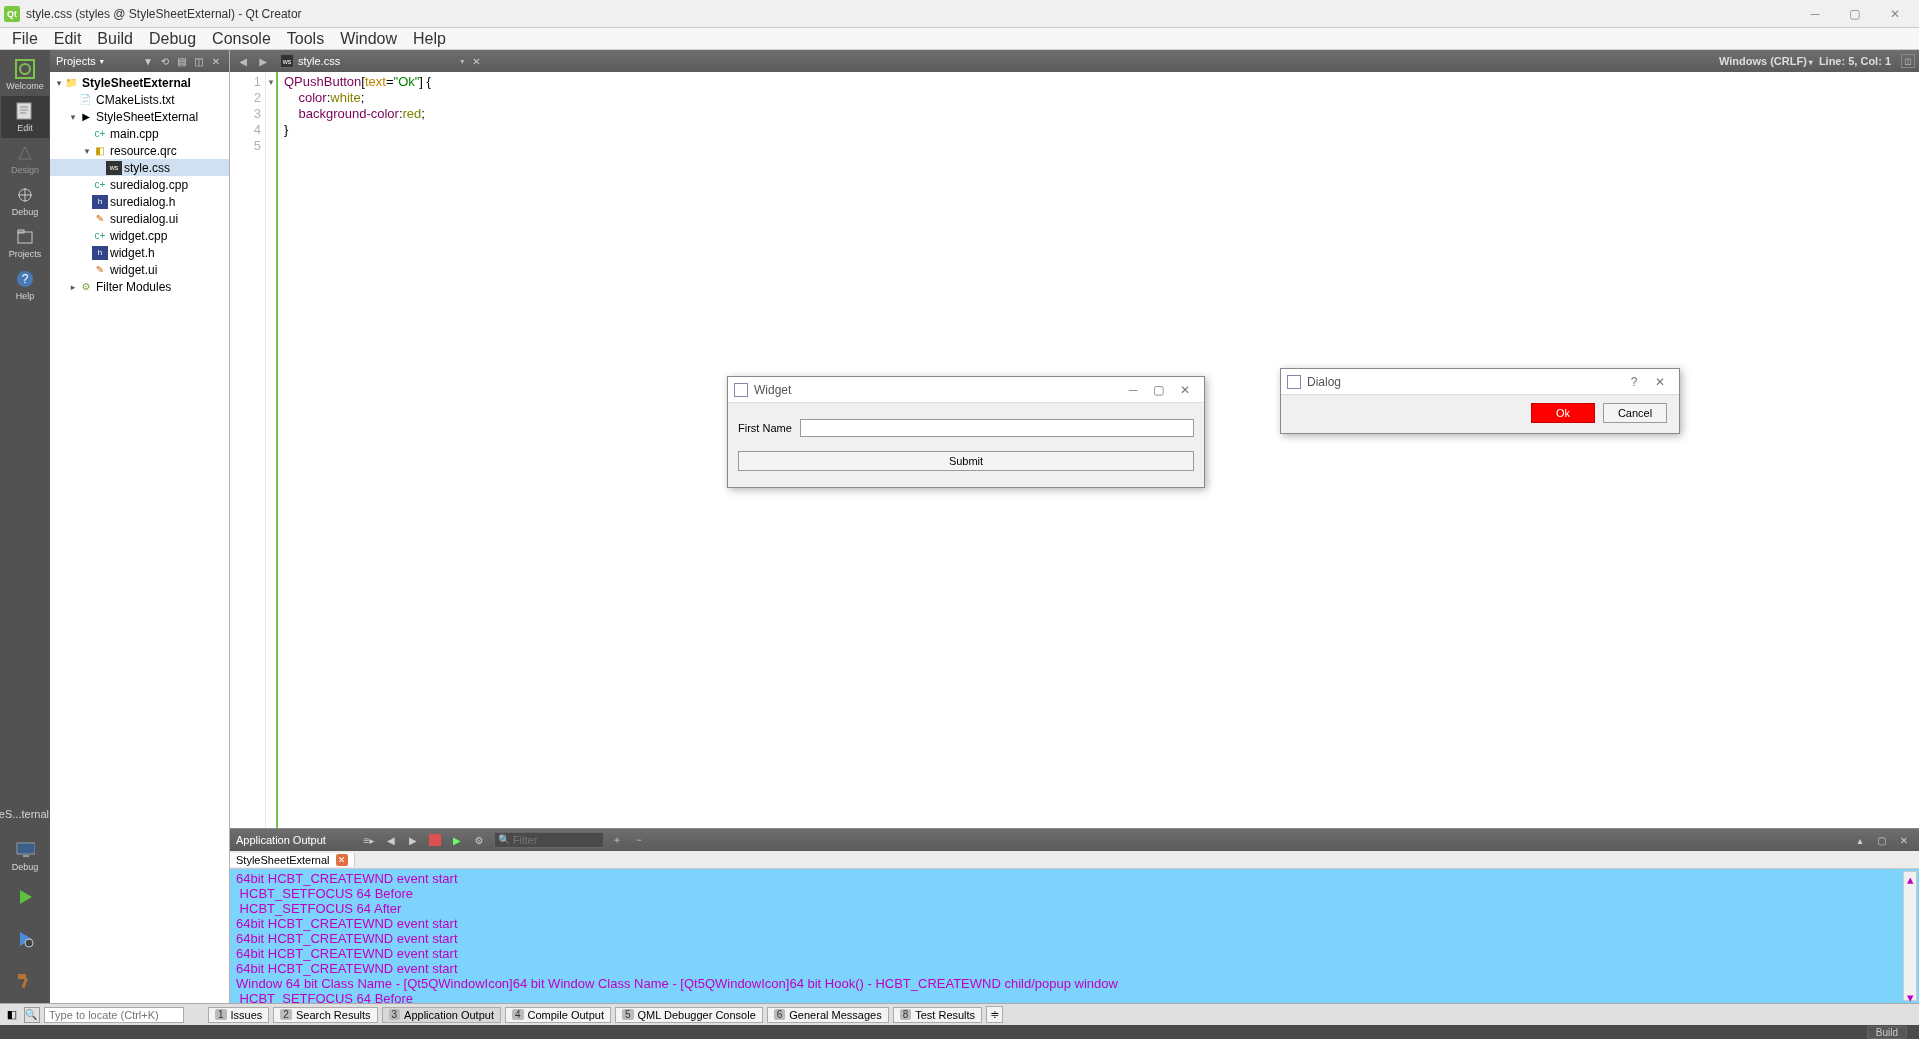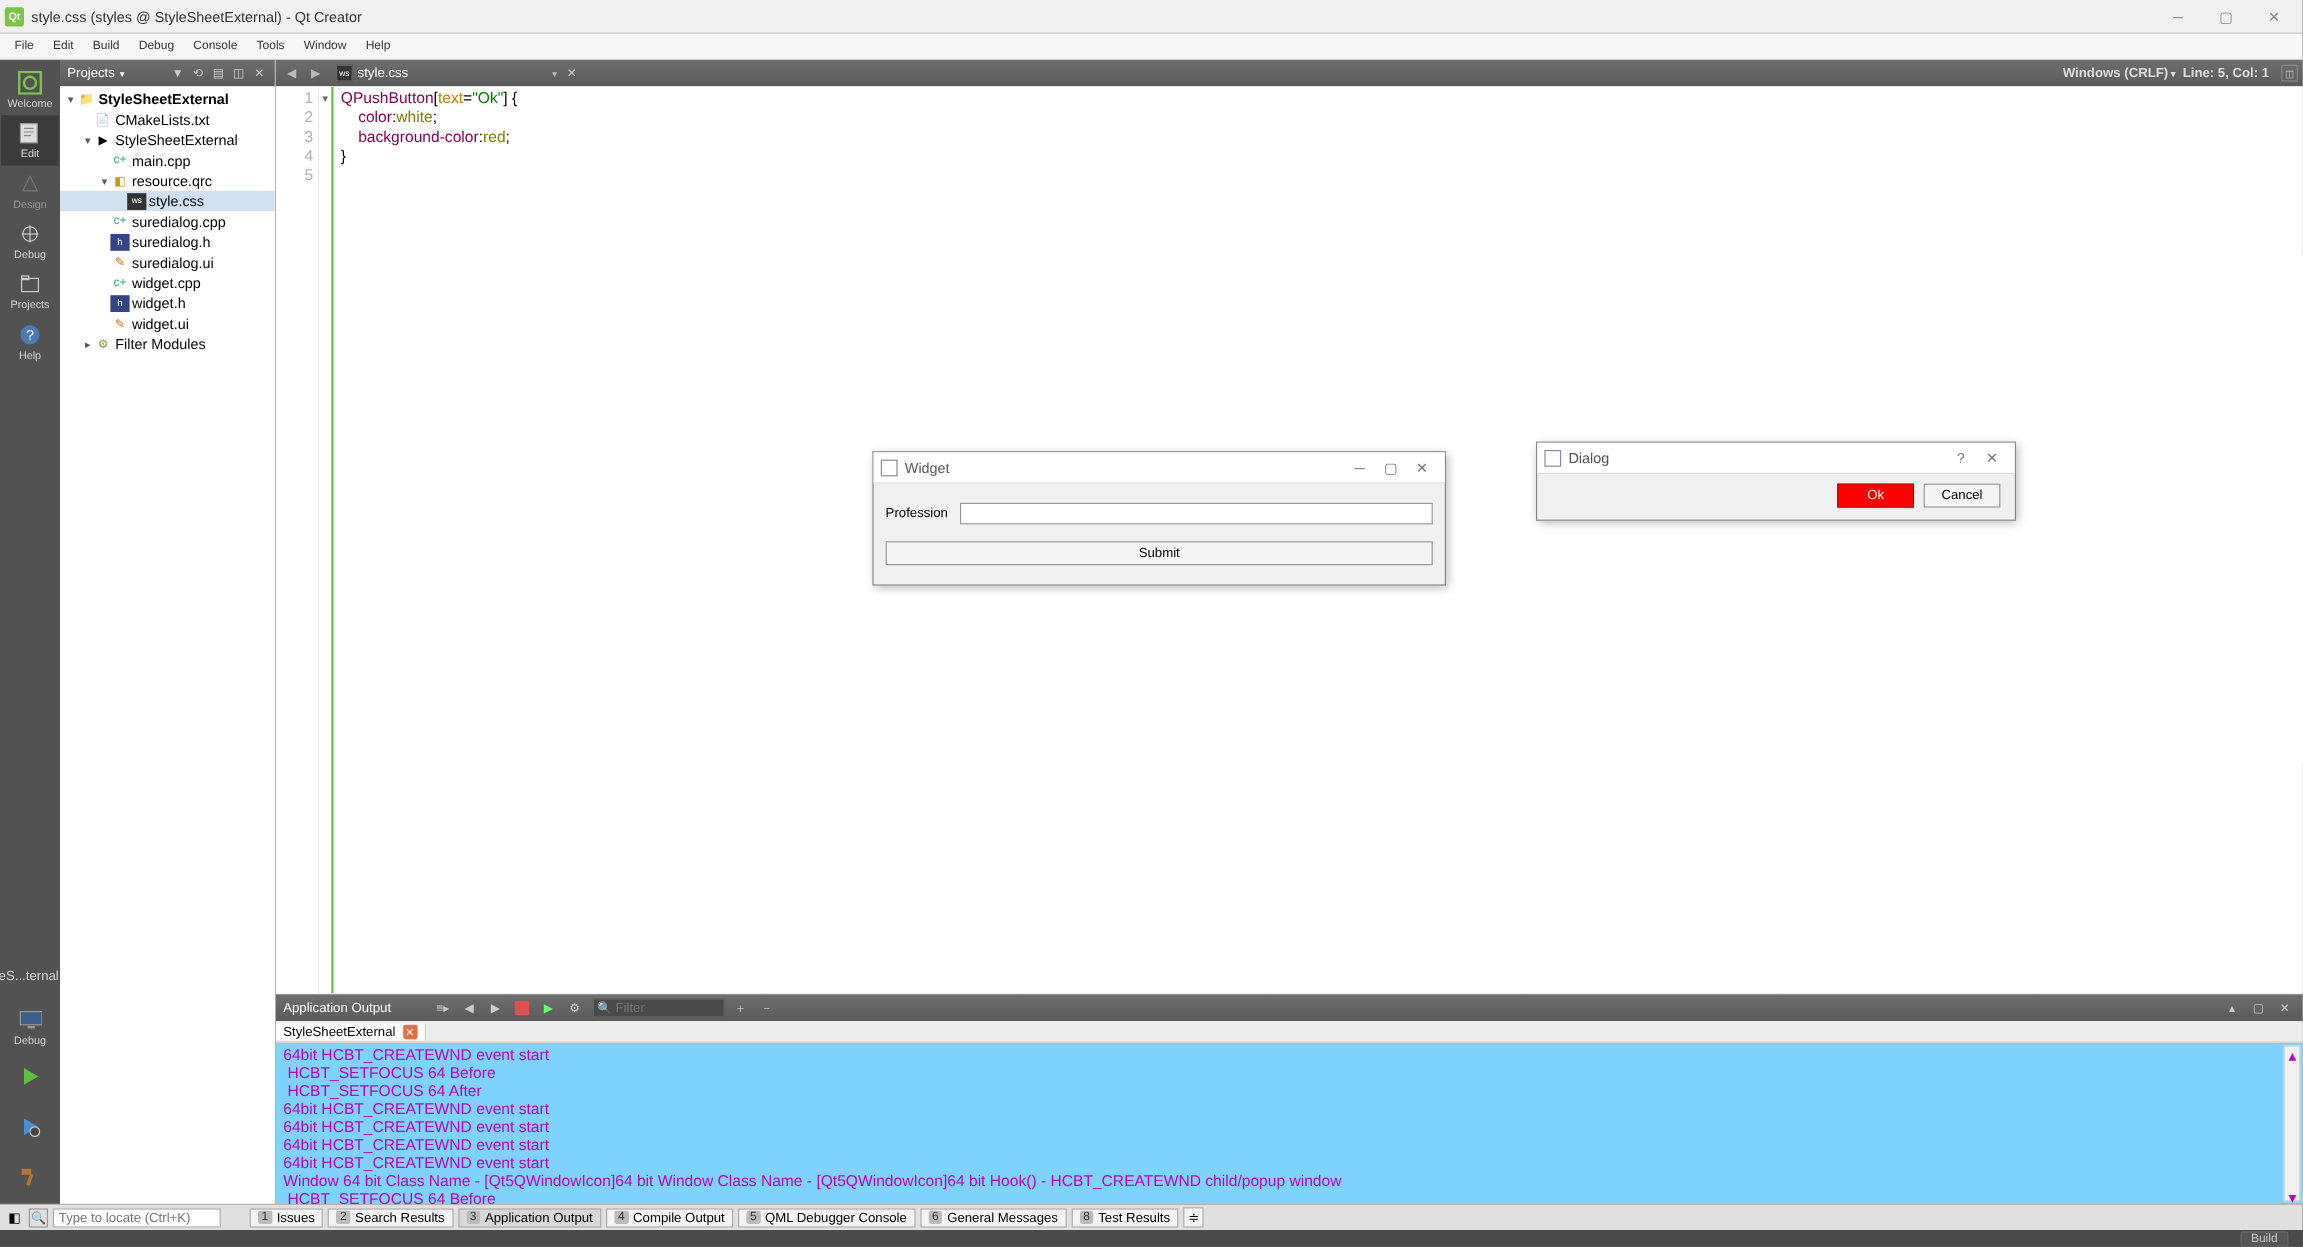--- a/index.html
+++ b/index.html
@@ -7,21 +7,21 @@
 
 
 .titlebar { height: 28px; background: #f0f0f0; display: flex; align-items: center; padding: 0 4px; border-bottom: 1px solid #ccc; }
 .titlebar .appicon { width: 16px; height: 16px; background: #7cc742; border-radius: 2px; margin-right: 6px; display: flex; align-items: center; justify-content: center; font-size: 9px; color: #fff; font-weight: bold; }
 .titlebar .title { flex: 1; font-size: 12px; color: #333; }
 .titlebar .winbtns { display: flex; }
 .titlebar .winbtn { width: 40px; height: 24px; display: flex; align-items: center; justify-content: center; font-size: 12px; color: #888; }
 
 
 .menubar { height: 22px; background: #f7f7f7; display: flex; align-items: center; padding: 0 4px; border-bottom: 1px solid #ccc; }
-.menubar .menuitem { padding: 2px 8px; font-size: 10px; color: #333; }
+.menubar .menuitem { padding: 2px 8px; font-size: 16px; color: #333; }
 
 
 .main { display: flex; height: calc(1039px - 28px - 22px - 22px - 14px); }
 
 
 .leftbar { width: 50px; background: #525252; display: flex; flex-direction: column; align-items: center; padding-top: 4px; }
 .leftbar .lbitem { width: 48px; height: 42px; display: flex; flex-direction: column; align-items: center; justify-content: center; color: #d6d6d6; font-size: 9px; cursor: pointer; }
 .leftbar .lbitem.active { background: #3b3b3b; }
 .leftbar .lbitem .lbicon { width: 20px; height: 20px; margin-bottom: 2px; display: flex; align-items: center; justify-content: center; }
 .leftbar .spacer { flex: 1; }
@@ -428,21 +428,21 @@
 <div class="floatwin" style="left:727px; top:376px; width:478px;">
   <div class="fw-tbar">
     <div class="fwicon"></div>
     <div class="fwtitle">Widget</div>
     <div class="fwbtn">─</div>
     <div class="fwbtn">▢</div>
     <div class="fwbtn">✕</div>
   </div>
   <div class="formbody">
     <div class="formrow">
-      <label>Profession</label>
+      <label>First Name</label>
       <input style="">
     </div>
     <button class="submitbtn">Submit</button>
   </div>
 </div>
 
 <div class="floatwin" style="left:1280px; top:368px; width:400px;">
   <div class="fw-tbar">
     <div class="fwicon"></div>
     <div class="fwtitle">Dialog</div>

